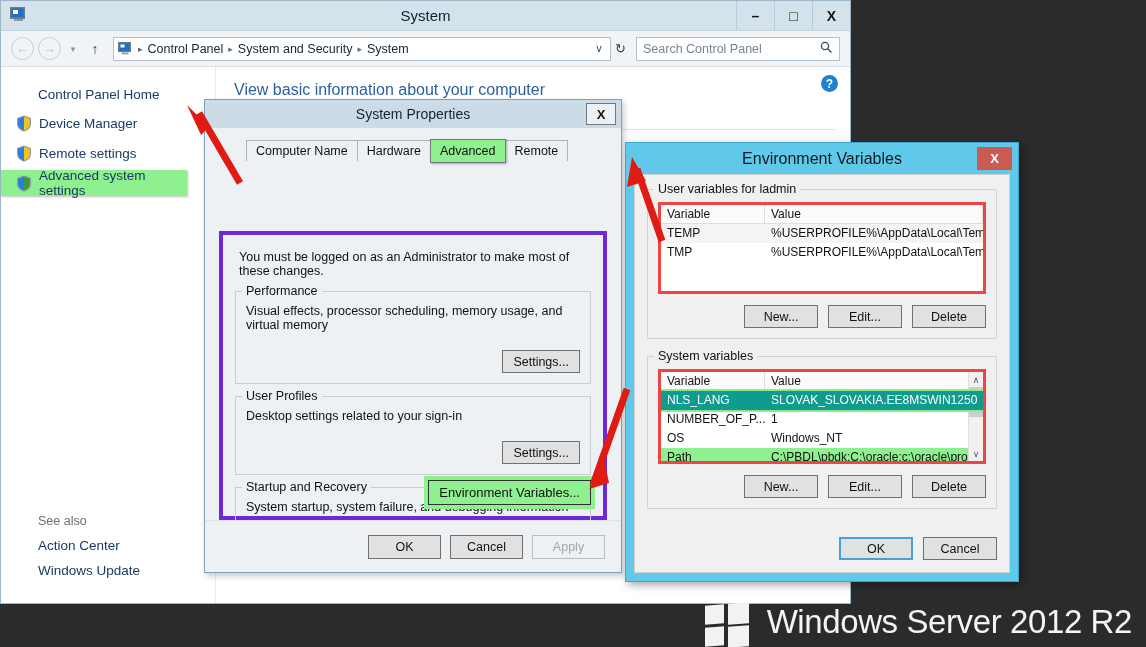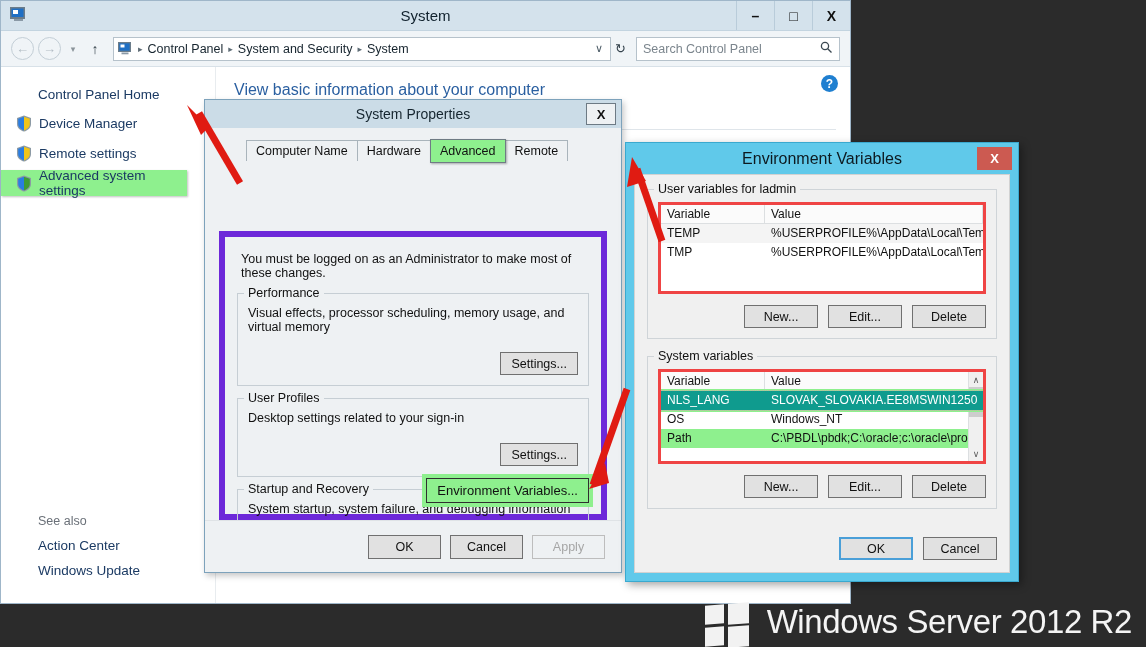--- a/index.html
+++ b/index.html
@@ -155,21 +155,21 @@
     display: flex; align-items: center; margin-right: -1px;
   }
   .sp-tab.active {
     background: #8ef08e; height: 24px; margin-bottom: -2px;
     border: 1px solid #6f7b84; font-weight: 400;
     box-shadow: 1px 1px 2px rgba(0,0,0,.3);
     position: relative; z-index: 4;
   }
   #sp-panel-wrap {
     position: absolute; left: 14px; right: 14px; top: 131px; bottom: 52px;
-    background: #eef1f3; border: 6px solid #6d28d9; padding: 13px 12px 0 12px;
+    background: #eef1f3; border: 4px solid #6d28d9; padding: 13px 12px 0 12px;
   }
   #sp-admin-note { font-size: 12.5px; color: #111; margin: 2px 0 13px 4px; }
   .groupbox {
     position: relative; border: 1px solid #c6ced4; margin-bottom: 12px;
     padding: 12px 10px 10px 10px;
   }
   .groupbox > legend {
     position: absolute; top: -8px; left: 6px; background: #eef1f3;
     padding: 0 4px; font-size: 12.5px; color: #111;
   }
@@ -473,20 +473,24 @@
       <div class="var-table" style="height:95px">
         <div class="vt-head">
           <div class="vt-col-var">Variable</div>
           <div class="vt-col-val">Value</div>
         </div>
         <div class="vt-row sel-teal">
           <div class="vt-col-var">NLS_LANG</div>
           <div class="vt-col-val">SLOVAK_SLOVAKIA.EE8MSWIN1250</div>
         </div>
         <div class="vt-row">
+          <div class="vt-col-var">NUMBER_OF_P...</div>
+          <div class="vt-col-val">1</div>
+        </div>
+        <div class="vt-row">
           <div class="vt-col-var">OS</div>
           <div class="vt-col-val">Windows_NT</div>
         </div>
         <div class="vt-row sel-green">
           <div class="vt-col-var">Path</div>
           <div class="vt-col-val">C:\PBDL\pbdk;C:\oracle;c:\oracle\produ...</div>
         </div>
         <div class="vt-bluebar" style="top:19px"></div>
         <div class="vt-scroll">
           <div class="arrow">∧</div>

